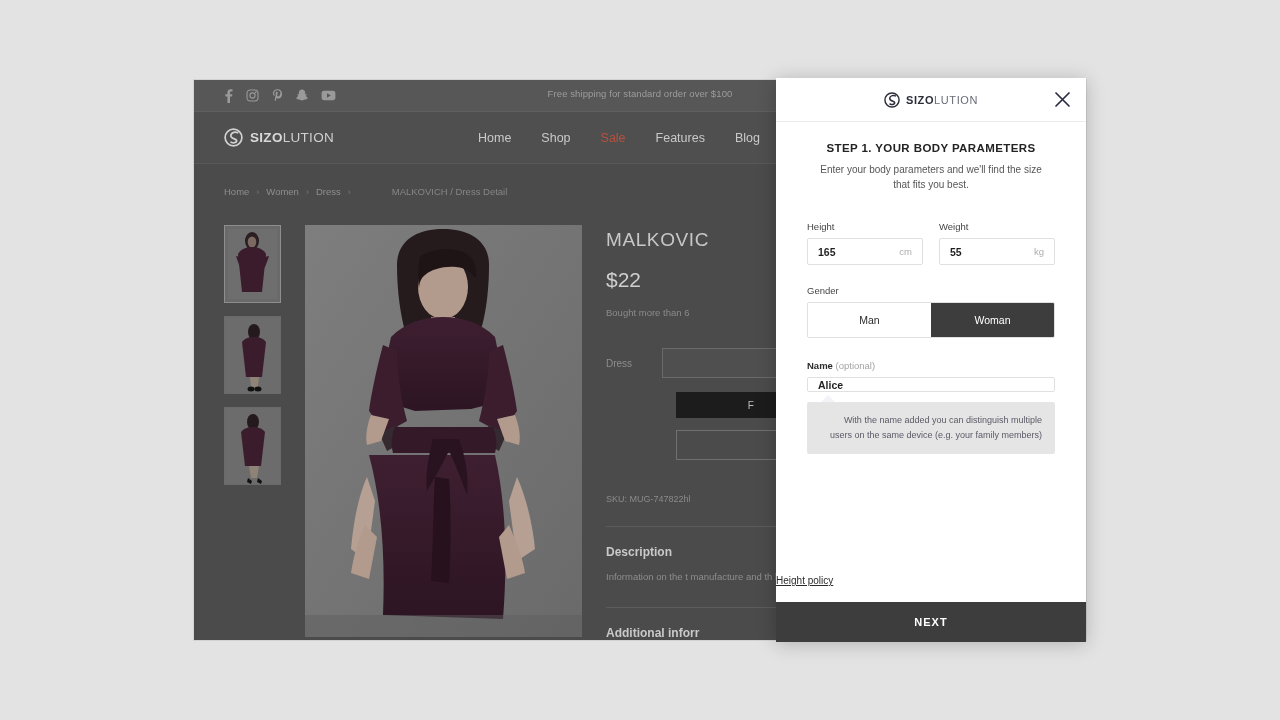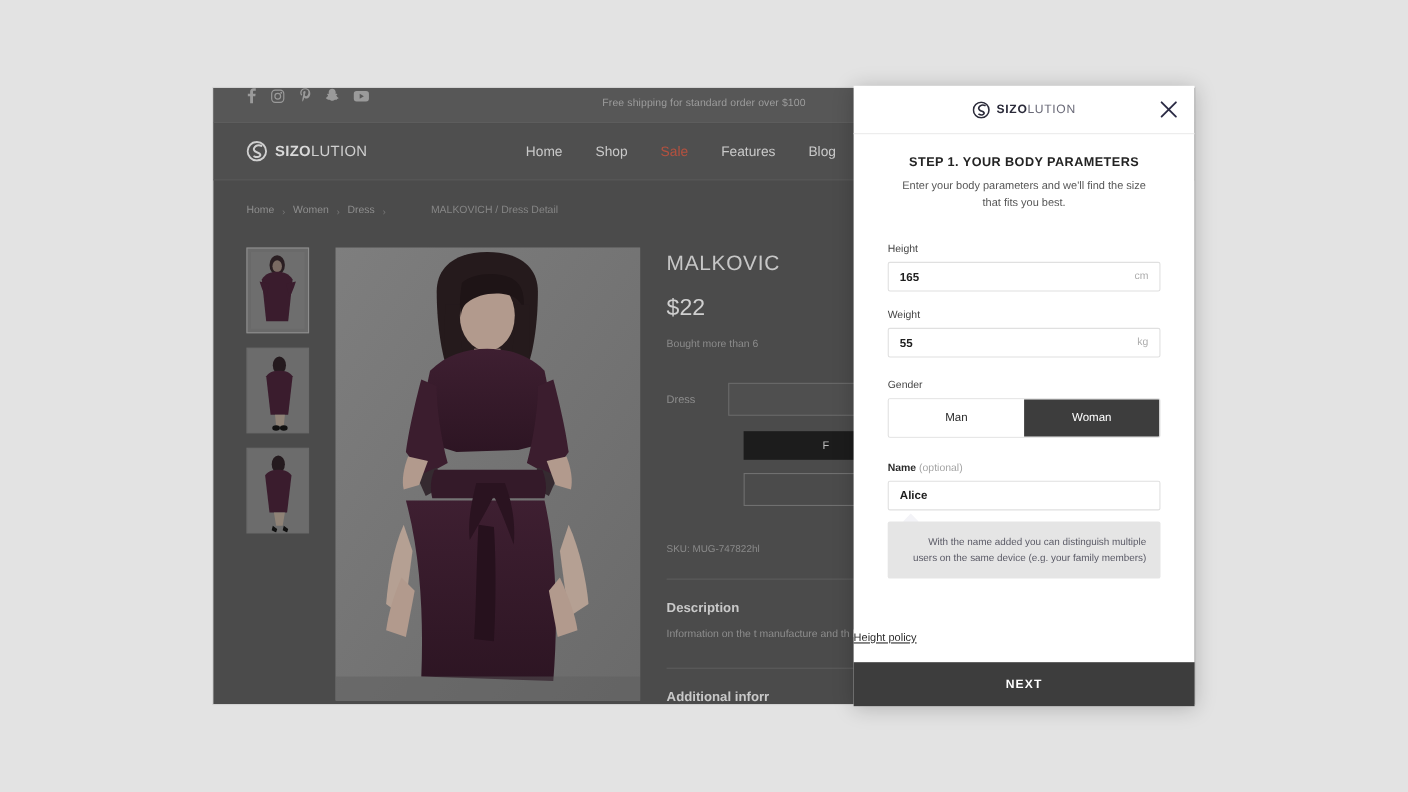--- a/index.html
+++ b/index.html
@@ -17,21 +17,21 @@
     left: 194px; top: 80px;
     width: 892px; height: 560px;
     background: #4b4b4b;
     overflow: hidden;
     box-shadow: 0 0 0 1px #d2d2d2;
   }
   
 
   .topbar {
     height: 32px; background: #575757;
-    display: flex; align-items: flex-start;
+    display: flex; align-items: center;
     padding: 0 30px;
     border-bottom: 1px solid #5f5f5f;
   }
   .socials { display: flex; gap: 13px; align-items: center; }
   .socials svg { display: block; }
   .ship-msg {
     position: absolute; left: 0; right: 0; top: 8px;
     text-align: center; font-size: 9.5px; color: #9d9d9d;
     letter-spacing: .1px; pointer-events: none;
   }
@@ -138,21 +138,21 @@
   .m-body { flex: 1; padding: 20px 31px 0 31px; overflow: hidden; }
   .m-step {
     font-size: 11.5px; font-weight: 700; color: #232323;
     text-align: center; letter-spacing: .4px;
   }
   .m-sub {
     font-size: 10px; color: #565656; text-align: center;
     margin-top: 8px; line-height: 15px; padding: 0 4px;
   }
 
-  .fields { display: flex; gap: 16px; margin-top: 29px; flex-direction: column; }
+  .fields { display: flex; gap: 16px; margin-top: 29px; }
   .field { flex: 1; }
   .f-lbl { font-size: 9.5px; color: #444; margin-bottom: 6px; }
   .f-box {
     height: 27px; border: 1px solid #e0e0e0; border-radius: 2px;
     display: flex; align-items: center; padding: 0 10px;
     background: #fff;
   }
   .f-val { font-size: 10.5px; color: #1f1f1f; font-weight: 700; flex: 1; }
   .f-unit { font-size: 9.5px; color: #adadad; }
 
@@ -163,21 +163,21 @@
   }
   .seg-opt {
     flex: 1; display: flex; align-items: center; justify-content: center;
     font-size: 10.5px; color: #2b2b2b; cursor: pointer; background: #fff;
   }
   .seg-opt.active { background: #3d3d3d; color: #ffffff; }
 
   .name-lbl { font-size: 9.5px; color: #2b2b2b; margin-top: 22px; margin-bottom: 6px; font-weight: 700; }
   .name-lbl i { font-style: normal; color: #a4a4a4; font-weight: 400; }
   .name-box {
-    height: 27px; border: 1px solid #e0e0e0; border-radius: 2px;
+    height: 15px; border: 1px solid #e0e0e0; border-radius: 2px;
     display: flex; align-items: center; padding: 0 10px; background: #fff;
   }
   .name-val { font-size: 10.5px; color: #1f1f1f; font-weight: 700; }
 
   .hintwrap { position: relative; margin-top: 10px; }
   .hint-arrow {
     position: absolute; left: 16px; top: -5px;
     width: 10px; height: 10px; background: #f3f3f7;
     transform: rotate(45deg);
   }

